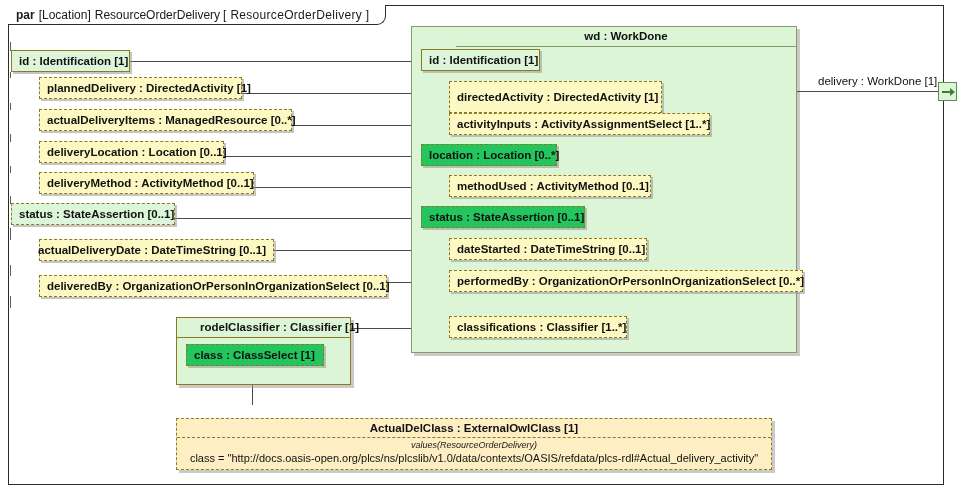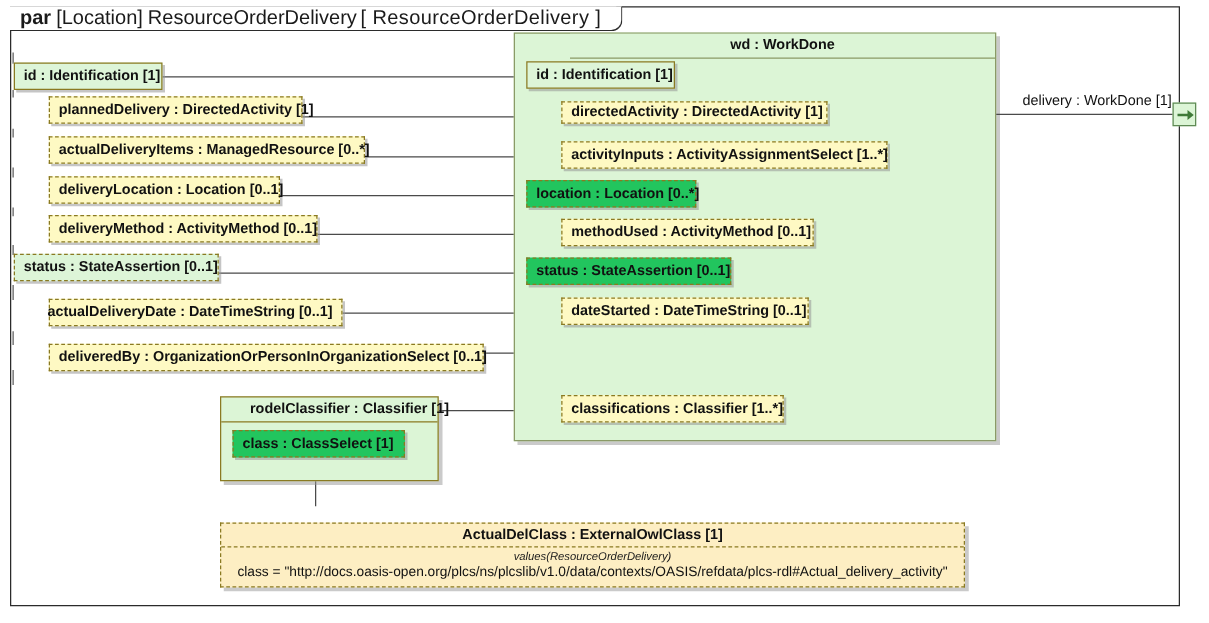--- a/index.html
+++ b/index.html
@@ -36,21 +36,21 @@
     top: 5px;
     height: 20px;
     box-sizing: border-box;
     border: 1px solid #2b2b2b;
     border-top: none;
     border-left: none;
     background: #ffffff;
     padding: 0 16px 0 8px;
     display: flex;
     align-items: center;
-    font-size: 16px;
+    font-size: 12px;
     color: #1a1a1a;
     white-space: nowrap;
     border-bottom-right-radius: 9px;
   }
   .frame-tag .kw {
     font-weight: bold;
     margin-right: 4px;
   }
   .frame-tag .tmpl { margin-right: 4px; }
   .frame-tag .nm  { margin-right: 3px; }
@@ -303,21 +303,21 @@
     <span>deliveredBy : OrganizationOrPersonInOrganizationSelect [0..1]</span>
   </div>
 
   <div class="wd-panel">
     <div class="wd-title">wd : WorkDone</div>
 
     <div class="pbox solid-green" style="left:9px;  top:22px;  width:119px; height:22px;">
       <span>id : Identification [1]</span>
     </div>
 
-    <div class="pbox dash-yellow" style="left:9px;  top:54px;  width:213px; height:18px;">
+    <div class="pbox dash-yellow" style="left:9px;  top:54px;  width:213px; height:32px;">
       <span>directedActivity : DirectedActivity [1]</span>
     </div>
 
     <div class="pbox dash-yellow" style="left:9px;  top:86px;  width:261px; height:22px;">
       <span>activityInputs : ActivityAssignmentSelect [1..*]</span>
     </div>
 
     <div class="pbox dash-white" style="left:9px;  top:117px; width:136px; height:22px;">
       <span>location : Location [0..*]</span>
     </div>
@@ -327,20 +327,23 @@
     </div>
 
     <div class="pbox dash-white" style="left:9px;  top:179px; width:164px; height:22px;">
       <span>status : StateAssertion [0..1]</span>
     </div>
 
     <div class="pbox dash-yellow" style="left:9px;  top:211px; width:198px; height:22px;">
       <span>dateStarted : DateTimeString [0..1]</span>
     </div>
 
+    <div class="pbox dash-yellow" style="left:9px;  top:243px; width:354px; height:22px;">
+      <span>performedBy : OrganizationOrPersonInOrganizationSelect [0..*]</span>
+    </div>
 
     <div class="pbox dash-yellow" style="left:9px;  top:289px; width:178px; height:22px;">
       <span>classifications : Classifier [1..*]</span>
     </div>
   </div>
 
   <div class="rc-panel">
     <div class="rc-title">rodelClassifier : Classifier [1]</div>
     <div class="pbox dash-white" style="left:9px; top:26px; width:138px; height:22px;">
       <span>class : ClassSelect [1]</span>

